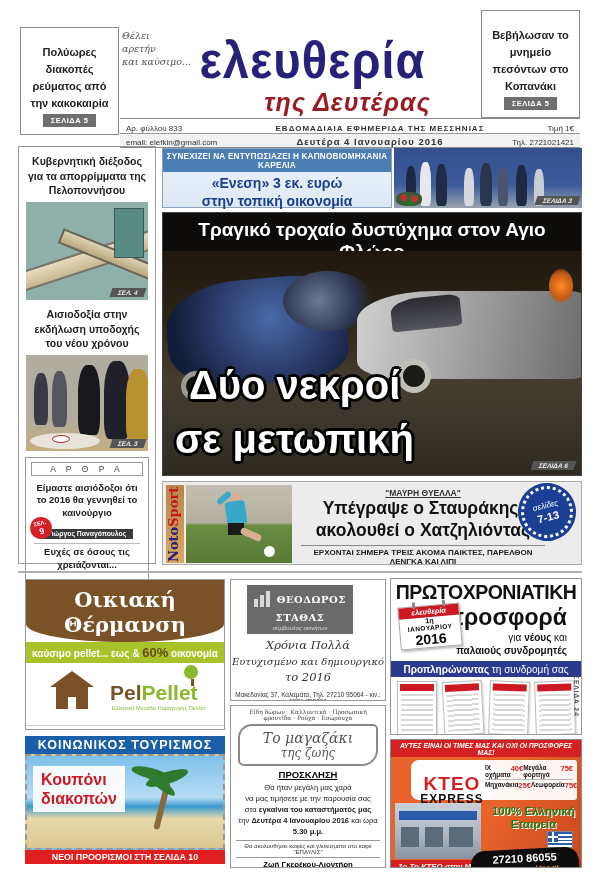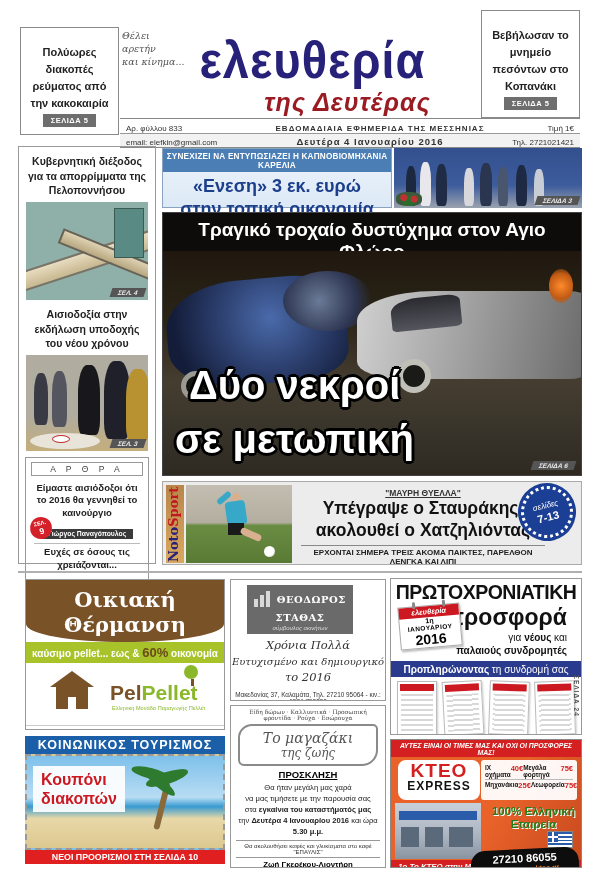--- a/index.html
+++ b/index.html
@@ -34,21 +34,21 @@
   .sel-circle .b { font-size:8.5px; font-weight:bold; display:block; }
   .col-box { border:2px solid #222; margin:6px; background:#fff; }
   .col-title { font-size:11px; font-weight:bold; text-align:center; line-height:1.35; padding:7px 4px 5px 4px; color:#111; }
   .col-foot { display:flex; align-items:center; justify-content:space-between; border-top:1px solid #999; padding:2px 3px; }
   .blk-badge { background:#1a1a1a; color:#fff; font-size:7.5px; font-weight:bold; padding:1px 5px; }
   .col-author { font-size:7px; color:#333; }
 
   
   .karelia-box { border:1px solid #8aa4c0; background:linear-gradient(180deg,#eef4fb,#dce9f6); }
   .kicker-blue { background:#4a7eb5; color:#fff; font-size:8.2px; font-weight:bold; text-align:center; padding:2.5px 2px; letter-spacing:.2px; }
-  .karelia-h { color:#1c3f8c; font-weight:900; font-size:18px; text-align:center; line-height:1.25; }
+  .karelia-h { color:#1c3f8c; font-weight:900; font-size:14px; text-align:center; line-height:1.25; }
 
   
   .crash { background:#0d0c0a; border:1px solid #444; overflow:hidden; }
   .crash-kicker-wrap { text-align:center; padding-top:6px; }
   .crash-kicker { display:inline-block; color:#fff; font-weight:bold; font-size:19px; border-bottom:3px solid #d4881e; padding:0 10px 3px 10px; }
   .crash-photo { position:absolute; left:0; right:0; top:38px; bottom:0;
     background:linear-gradient(180deg,#20180f 0%,#2a2417 30%,#453d30 58%,#3a352b 78%,#2e2a22 100%); }
   .crash-h { color:#fff; font-weight:900; line-height:1; font-size:40px;
     text-shadow:-2px -2px 0 #000,2px -2px 0 #000,-2px 2px 0 #000,2px 2px 0 #000,0 3px 0 #000,3px 0 0 #000,0 -3px 0 #000,-3px 0 0 #000; }
 
@@ -114,21 +114,21 @@
   .ny-bar { background:#2a3a8c; color:#fff; font-size:10px; text-align:center; padding:2.5px 0; }
   .thumb { width:40px; height:54px; background:#fff; border:1px solid #bbb; position:relative; box-shadow:1px 1px 2px rgba(0,0,0,.2); }
   .thumb::before { content:""; position:absolute; left:2px; right:2px; top:2px; height:7px; background:#cc1820; }
   .thumb::after { content:""; position:absolute; left:3px; right:3px; top:12px; bottom:3px;
     background:repeating-linear-gradient(180deg,#d8d8d8 0 2px,#fff 2px 5px); }
   .vert-badge { writing-mode:vertical-rl; font-size:6.5px; font-weight:bold; color:#555; letter-spacing:1px; }
 
   
   .kteo-strip { background:#d42020; color:#fff; font-size:6.9px; font-weight:bold; font-style:italic; text-align:center; padding:1.5px 0; }
   .kteo-body { position:relative; background:linear-gradient(120deg,#e8622a 0%,#e8622a 55%,#c84a1e 100%); }
-  .kteo-logo { position:absolute; left:7px; top:3px; width:82px; height:40px; background:#fff; border-radius:8px; text-align:center; padding-top:1px; }
+  .kteo-logo { position:absolute; left:20px; top:3px; width:82px; height:40px; background:#fff; border-radius:8px; text-align:center; padding-top:14px; }
   .kteo-k { color:#d42020; font-size:19px; font-weight:900; line-height:1; letter-spacing:1px; }
   .kteo-e { color:#111; font-size:12px; font-weight:bold; letter-spacing:1px; line-height:1; }
   .price-panel { position:absolute; left:90px; top:3px; right:4px; height:40px; background:rgba(255,255,255,.95); border-radius:3px; padding:3px 4px; }
   .price-row { display:flex; justify-content:space-between; border-bottom:1px solid #bbb; padding:1px 0; }
   .price-row:last-child { border-bottom:none; }
   .price-label { font-size:6.4px; font-weight:bold; color:#111; }
   .price-val { font-size:7.5px; font-weight:900; color:#d42020; }
   .greek-txt { position:absolute; right:6px; top:48px; text-align:center; color:#1e7e1e; font-weight:900; font-size:11.5px; line-height:1.15;
     text-shadow:1px 1px 0 #fff; }
   .flag { position:absolute; right:8px; top:74px; width:26px; height:17px;
@@ -155,21 +155,21 @@
     <div class="abs promo-box" style="left:20px;top:27px;width:99px;height:108px;">
       <div class="promo-text">Πολύωρες διακοπές ρεύματος από την κακοκαιρία</div>
       <div class="abs" style="left:0;right:0;bottom:7px;text-align:center;">
         <span class="pg-badge">ΣΕΛΙΔΑ 5</span>
       </div>
     </div>
 
     <div class="abs tagline" style="left:122px;top:30px;width:70px;">
       <div>Θέλει</div>
       <div>αρετήν</div>
-      <div>και κίνημα...</div>
+      <div>και καύσιμο...</div>
     </div>
 
     <div class="abs logo" style="left:150px;top:32px;width:325px;text-align:center;">ελευθερία</div>
     <div class="abs logo-sub" style="left:220px;top:88px;width:255px;text-align:center;">της Δευτέρας</div>
 
     <div class="abs promo-box" style="left:481px;top:10px;width:99px;height:108px;">
       <div class="promo-text">Βεβήλωσαν το μνημείο πεσόντων στο Κοπανάκι</div>
       <div class="abs" style="left:0;right:0;bottom:7px;text-align:center;">
         <span class="pg-badge">ΣΕΛΙΔΑ 5</span>
       </div>

